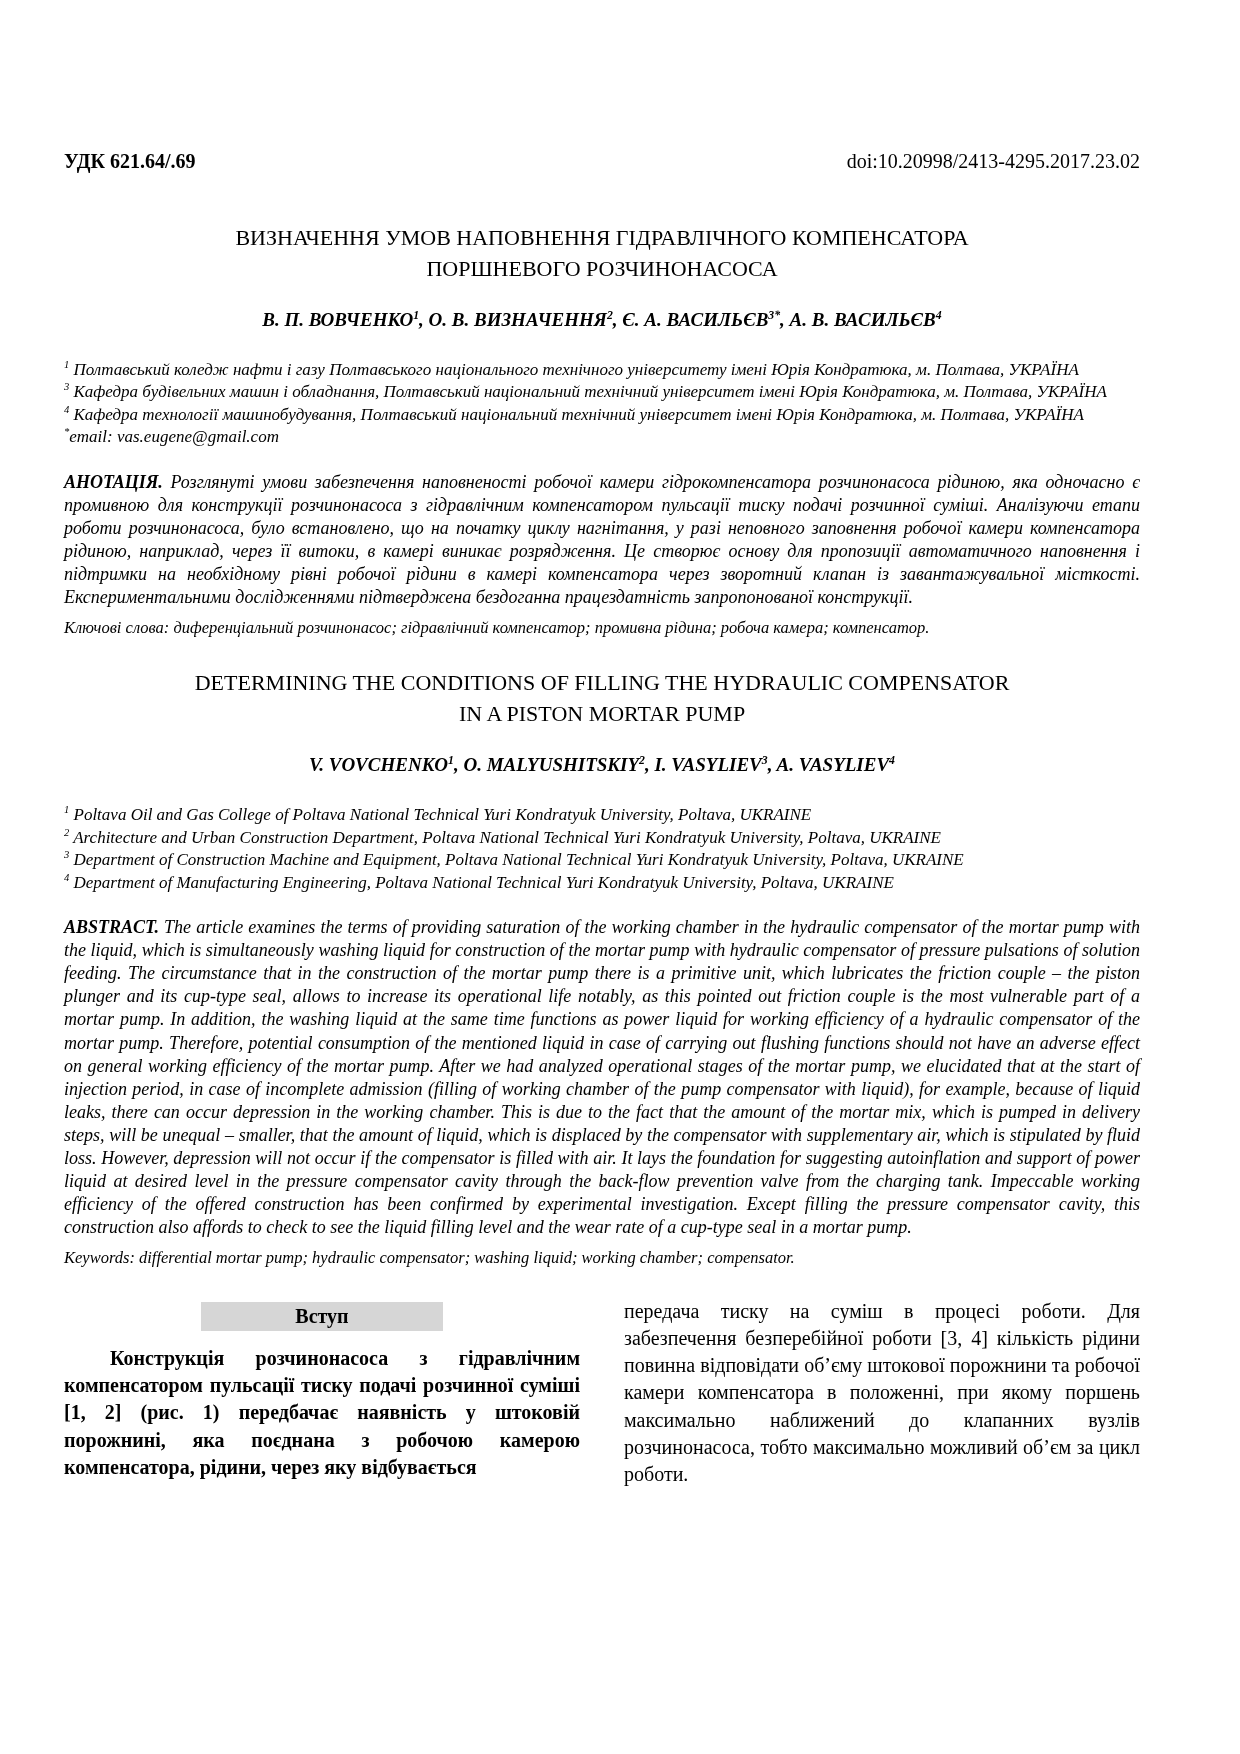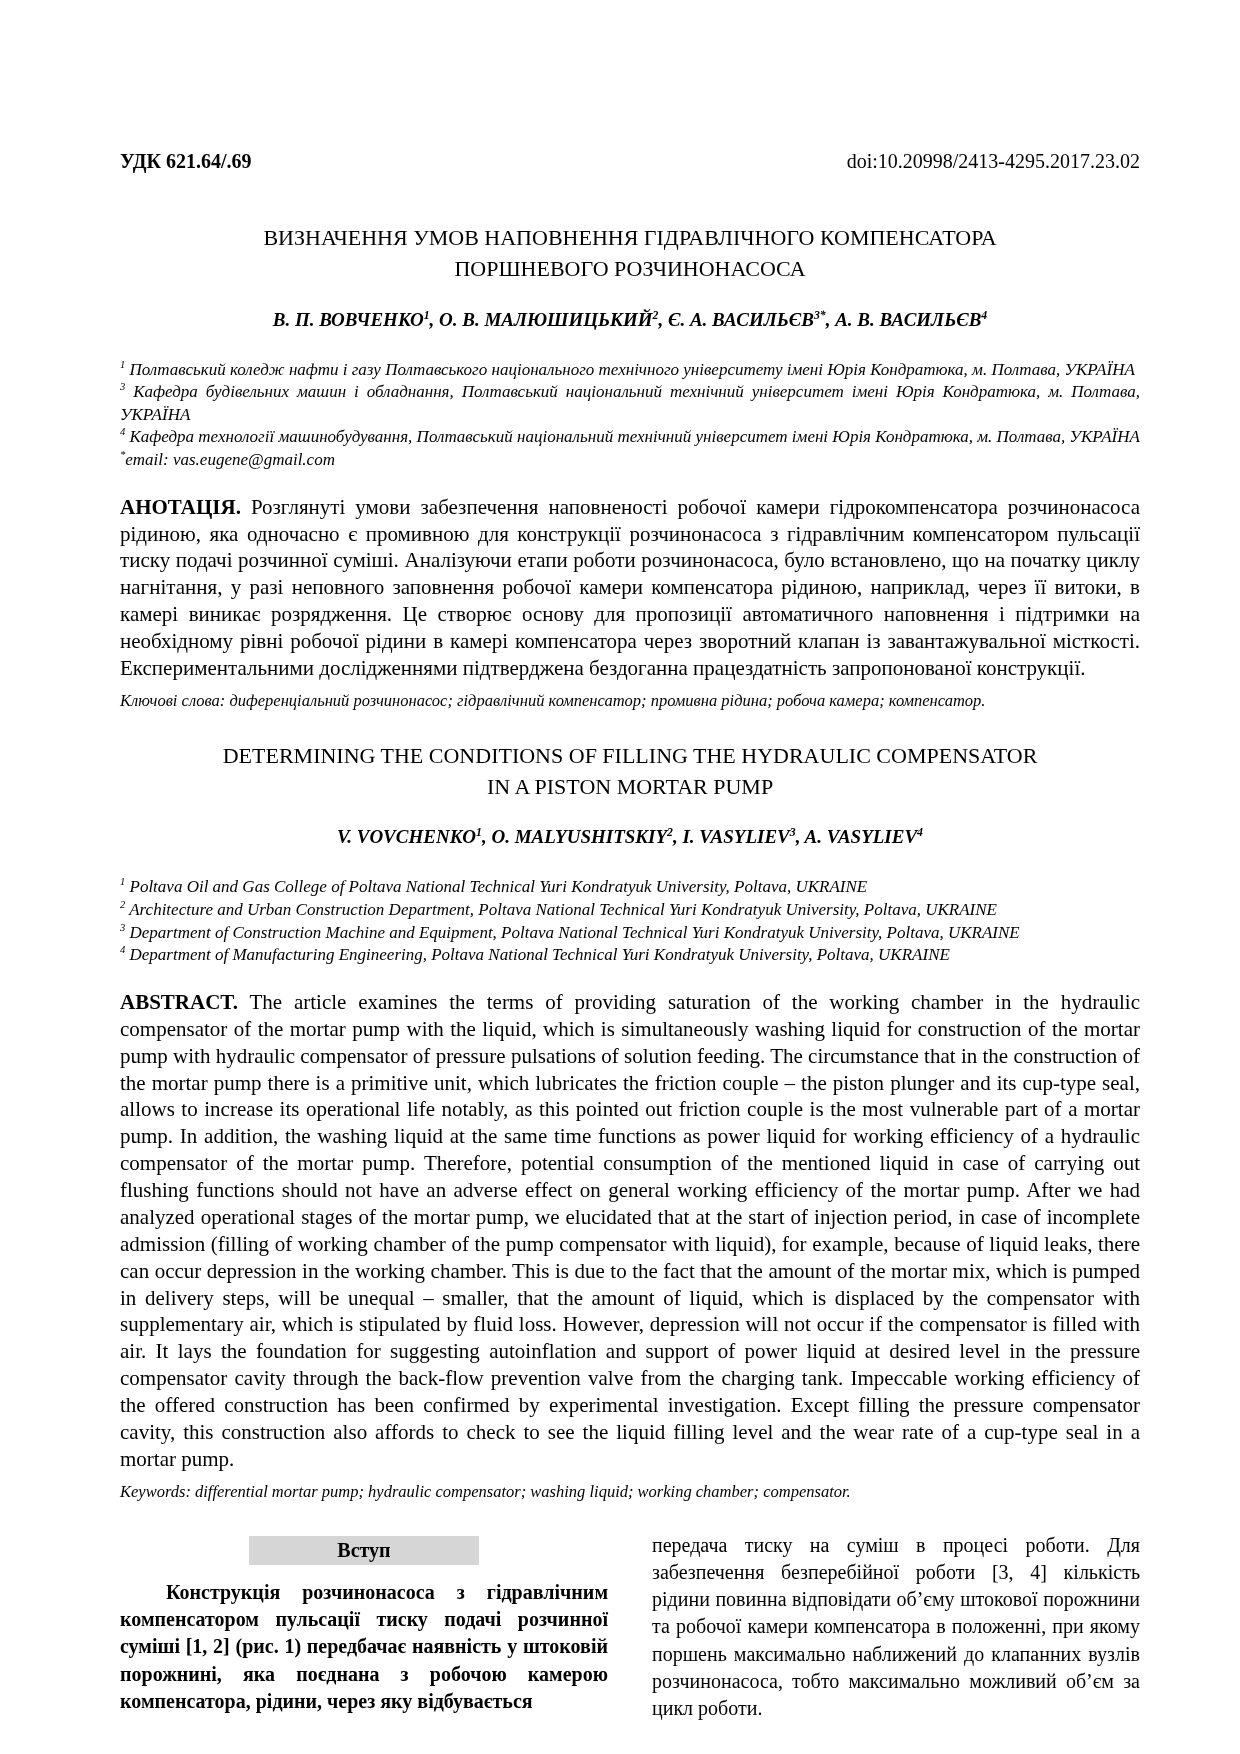--- a/index.html
+++ b/index.html
@@ -2,21 +2,21 @@
 <html><head>
 <meta charset="utf-8">
 <style>
   html, body { margin: 0; padding: 0; background: #ffffff; }
   .page {
     position: relative;
     width: 1240px;
     height: 1754px;
     box-sizing: border-box;
     margin: 0 auto;
-    padding: 150px 100px 40px 120px;
+    padding: 150px 100px 40px 64px;
     background: #ffffff;
     color: #000000;
     font-family: "Liberation Serif", "DejaVu Serif", serif;
     overflow: hidden;
   }
   sup {
     font-size: 0.62em;
     line-height: 0;
     vertical-align: super;
   }
@@ -47,21 +47,22 @@
   }
   .affil-block {
     font-size: 17px;
     font-style: italic;
     line-height: 1.33;
     text-align: justify;
     margin-bottom: 22px;
   }
   .abstract {
     margin: 16px 0 8px 0;
-    font-size: 21px;
+    font-size: 18px;
+    font-style: italic;
     line-height: 1.28;
     text-align: justify;
   }
   .abstract .label { font-weight: bold; }
   .keywords {
     margin: 0 0 30px 0;
     font-size: 16.5px;
     font-style: italic;
     line-height: 1.28;
     text-align: justify;
@@ -98,21 +99,21 @@
 <div class="page">
 
   <div class="header-row">
     <span class="udc">УДК 621.64/.69</span>
     <span class="doi">doi:10.20998/2413-4295.2017.23.02</span>
   </div>
 
   <h1 class="title">ВИЗНАЧЕННЯ УМОВ НАПОВНЕННЯ ГІДРАВЛІЧНОГО КОМПЕНСАТОРА
 ПОРШНЕВОГО РОЗЧИНОНАСОСА</h1>
 
-  <div class="authors-line"><span><span>В. П. ВОВЧЕНКО</span><sup>1</sup><span>, </span></span><span><span>О. В. МАЛЮШИЦЬКИЙ</span><sup>2</sup><span>, </span></span><span><span>Є. А. ВАСИЛЬЄВ</span><sup>3*</sup><span>, </span></span><span><span>А. В. ВАСИЛЬЄВ</span><sup>4</sup><span></span></span></div>
+  <div class="authors-line"><span><span>В. П. ВОВЧЕНКО</span><sup>1</sup><span>, </span></span><span><span>О. В. ВИЗНАЧЕННЯ</span><sup>2</sup><span>, </span></span><span><span>Є. А. ВАСИЛЬЄВ</span><sup>3*</sup><span>, </span></span><span><span>А. В. ВАСИЛЬЄВ</span><sup>4</sup><span></span></span></div>
 
   <div class="affil-block">
     <div class="affil"><sup>1</sup> <span>Полтавський коледж нафти і газу Полтавського національного технічного університету імені Юрія Кондратюка, м. Полтава, УКРАЇНА</span></div>
     <div class="affil"><sup>3</sup> <span>Кафедра будівельних машин і обладнання, Полтавський національний технічний університет імені Юрія Кондратюка, м. Полтава, УКРАЇНА</span></div>
     <div class="affil"><sup>4</sup> <span>Кафедра технології машинобудування, Полтавський національний технічний університет імені Юрія Кондратюка, м. Полтава, УКРАЇНА</span></div>
     <div class="affil"><sup>*</sup><span>email: vas.eugene@gmail.com</span></div>
   </div>
 
   <p class="abstract"><span class="label">АНОТАЦІЯ.</span> <span>Розглянуті умови забезпечення наповненості робочої камери гідрокомпенсатора розчинонасоса рідиною, яка одночасно є промивною для конструкції розчинонасоса з гідравлічним компенсатором пульсації тиску подачі розчинної суміші. Аналізуючи етапи роботи розчинонасоса, було встановлено, що на початку циклу нагнітання, у разі неповного заповнення робочої камери компенсатора рідиною, наприклад, через її витоки, в камері виникає розрядження. Це створює основу для пропозиції автоматичного наповнення і підтримки на необхідному рівні робочої рідини в камері компенсатора через зворотний клапан із завантажувальної місткості. Експериментальними дослідженнями підтверджена бездоганна працездатність запропонованої конструкції.</span></p>
 

